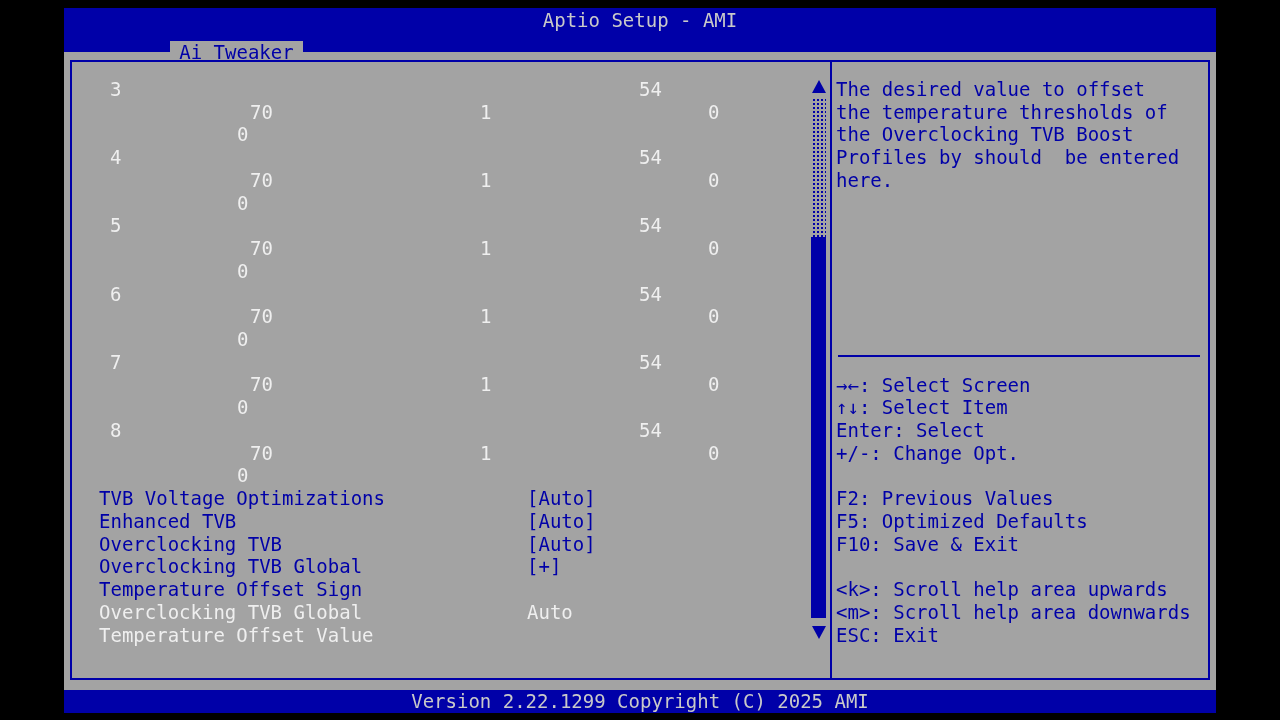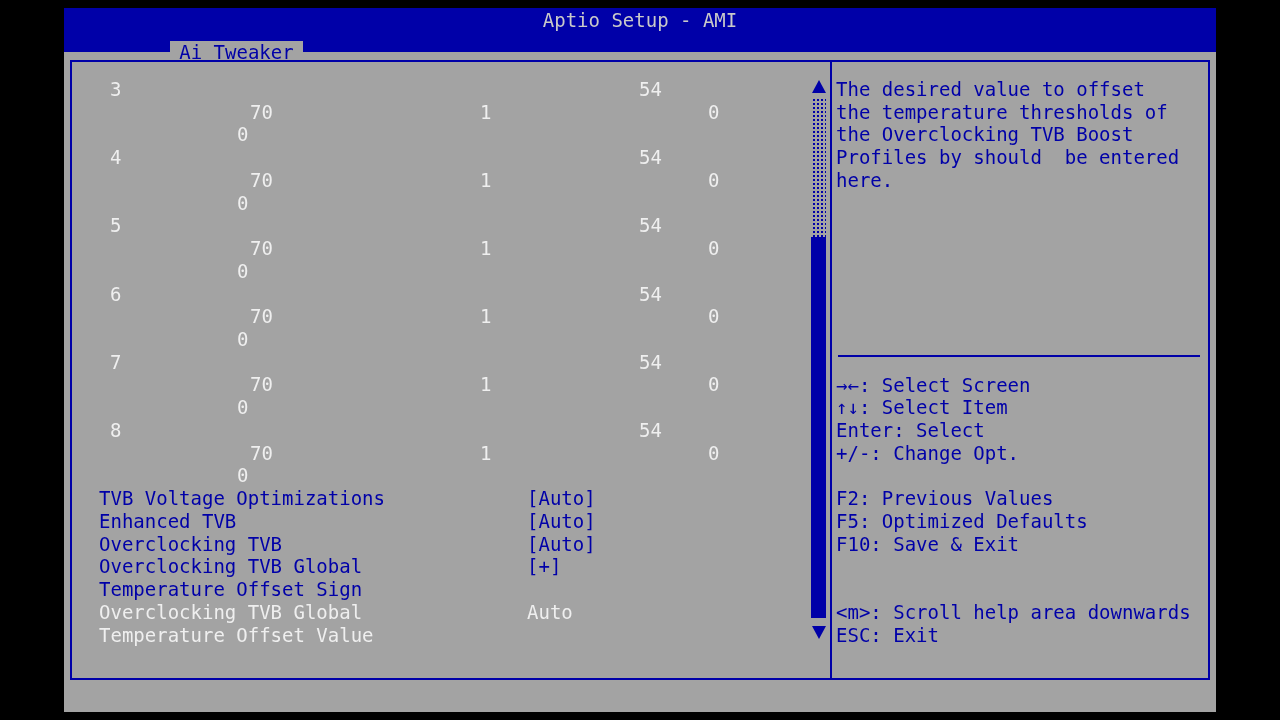--- a/index.html
+++ b/index.html
@@ -102,17 +102,21 @@
 
   <div class="hdivider"></div>
 
   <div class="line helpline" style="top:366px">→←: Select Screen</div>
   <div class="line helpline" style="top:388px">↑↓: Select Item</div>
   <div class="line helpline" style="top:411px">Enter: Select</div>
   <div class="line helpline" style="top:434px">+/-: Change Opt.</div>
   <div class="line helpline" style="top:479px">F2: Previous Values</div>
   <div class="line helpline" style="top:502px">F5: Optimized Defaults</div>
   <div class="line helpline" style="top:525px">F10: Save &amp; Exit</div>
+  <div class="line helpline" style="top:570px">&lt;k&gt;: Scroll help area upwards</div>
   <div class="line helpline" style="top:593px">&lt;m&gt;: Scroll help area downwards</div>
   <div class="line helpline" style="top:616px">ESC: Exit</div>
 
+  <div class="footer">
+    <div>Version 2.22.1299 Copyright (C) 2025 AMI</div>
+  </div>
 
 </div>
 
 </body></html>

